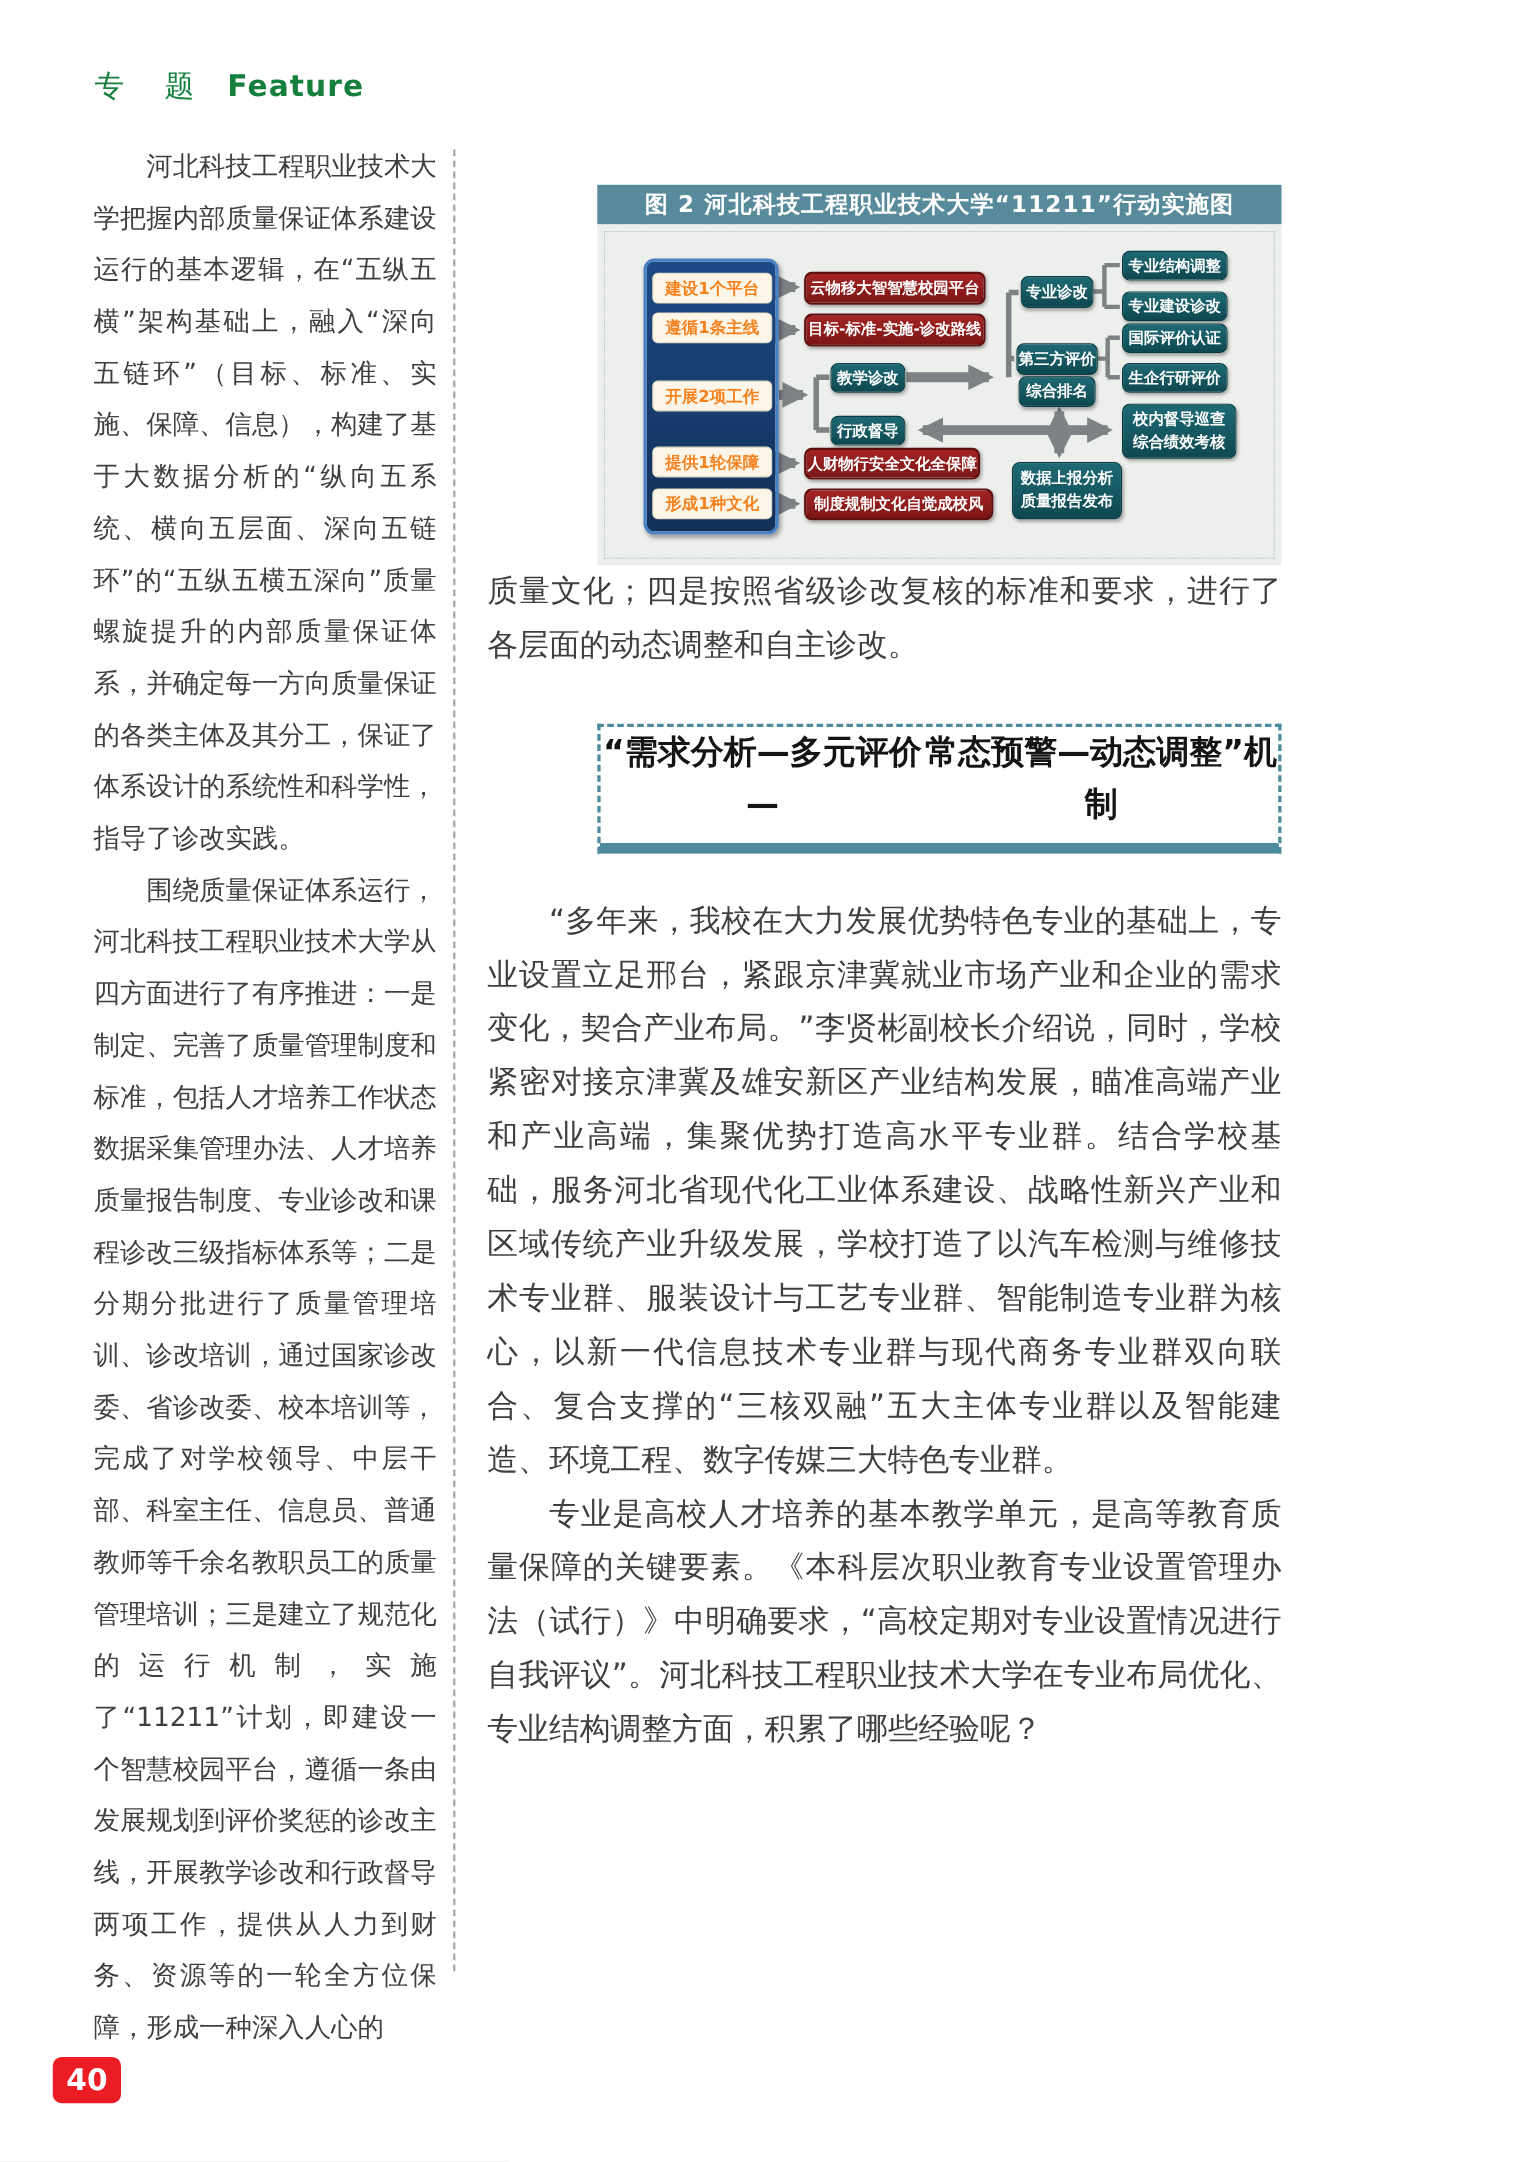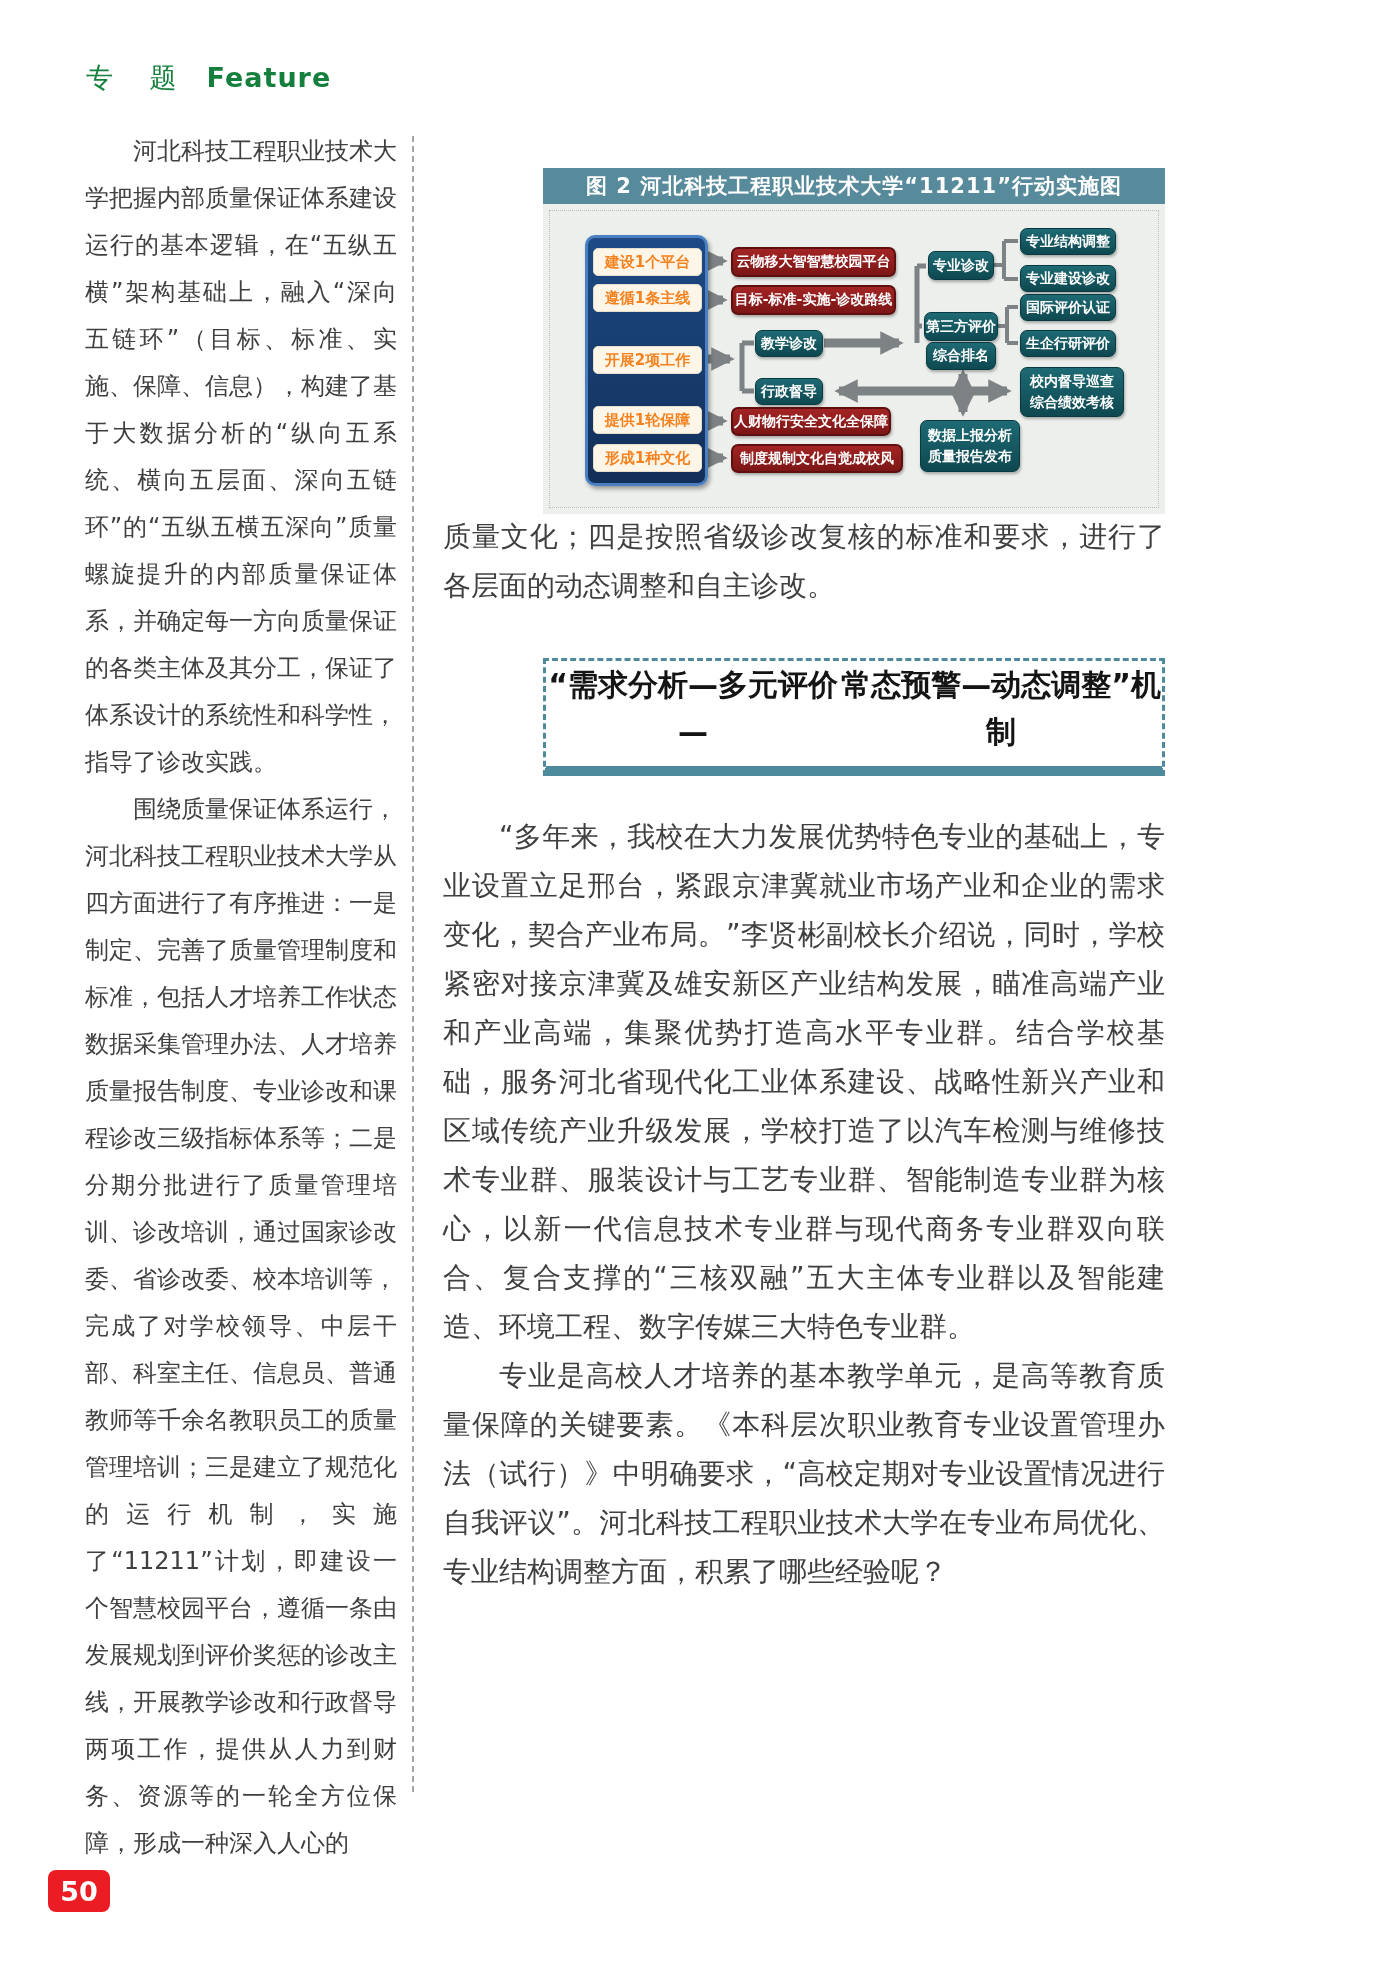--- a/index.html
+++ b/index.html
@@ -152,15 +152,15 @@
   <div class="callout">
     <span>“需求分析—多元评价—</span>
     <span>常态预警—动态调整”机制</span>
   </div>
 
   <div class="col-right-rest">
     <p>“多年来，我校在大力发展优势特色专业的基础上，专业设置立足邢台，紧跟京津冀就业市场产业和企业的需求变化，契合产业布局。”李贤彬副校长介绍说，同时，学校紧密对接京津冀及雄安新区产业结构发展，瞄准高端产业和产业高端，集聚优势打造高水平专业群。结合学校基础，服务河北省现代化工业体系建设、战略性新兴产业和区域传统产业升级发展，学校打造了以汽车检测与维修技术专业群、服装设计与工艺专业群、智能制造专业群为核心，以新一代信息技术专业群与现代商务专业群双向联合、复合支撑的“三核双融”五大主体专业群以及智能建造、环境工程、数字传媒三大特色专业群。</p>
     <p>专业是高校人才培养的基本教学单元，是高等教育质量保障的关键要素。《本科层次职业教育专业设置管理办法（试行）》中明确要求，“高校定期对专业设置情况进行自我评议”。河北科技工程职业技术大学在专业布局优化、专业结构调整方面，积累了哪些经验呢？</p>
   </div>
 
-  <div class="pagenum">50</div>
+  <div class="pagenum">40</div>
 
 </div>
 
 </body></html>

